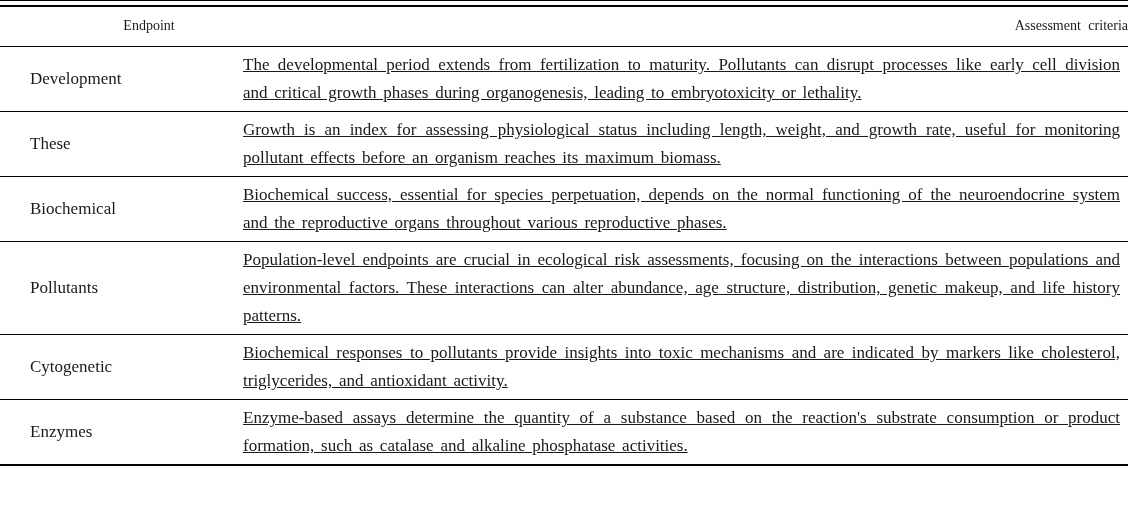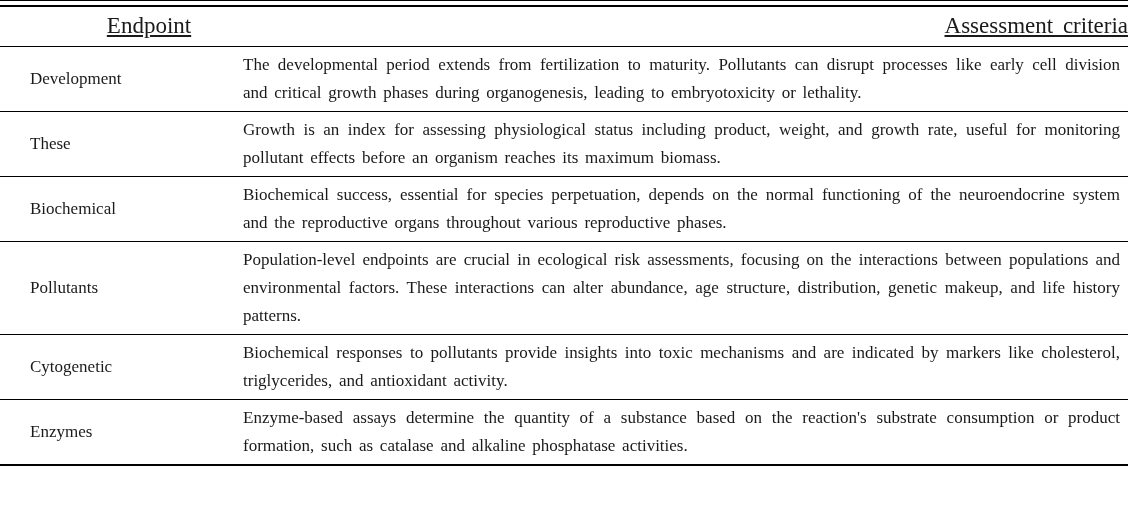--- a/index.html
+++ b/index.html
@@ -24,25 +24,24 @@
   }
   table.paper-table {
     width: 1128px;
     border-collapse: collapse;
     border-top: 2px solid #000;
     font-size: 17px;
     line-height: 28px;
   }
   table.paper-table thead th {
     font-weight: normal;
-    font-size: 23px;
+    font-size: 14px;
     border-bottom: 1.5px solid #000;
     padding: 5px 0 6px 0;
     vertical-align: middle;
-    text-decoration: underline;
   }
   th.col-endpoint-h {
     width: 188px;
     text-align: center;
     padding-left: 55px !important;
   }
   th.col-criteria-h {
     text-align: right;
     word-spacing: 4px;
   }
@@ -57,20 +56,21 @@
     font-weight: normal;
     text-align: left;
     vertical-align: middle;
     padding: 3px 6px 3px 30px;
   }
   tbody td.cr {
     text-align: justify;
     vertical-align: middle;
     padding: 4px 8px 4px 0;
     word-spacing: 2.5px;
+    text-decoration: underline;
   }
 </style>
 </head>
 <body>
 
 <div class="table-wrap">
   <div class="top-rule"></div>
   <table class="paper-table">
     <thead>
       <tr>
@@ -78,21 +78,21 @@
         <th class="col-criteria-h">Assessment criteria</th>
       </tr>
     </thead>
     <tbody>
       <tr>
         <th class="ep">Development</th>
         <td class="cr">The developmental period extends from fertilization to maturity. Pollutants can disrupt processes like early cell division and critical growth phases during organogenesis, leading to embryotoxicity or lethality.</td>
       </tr>
       <tr>
         <th class="ep">These</th>
-        <td class="cr">Growth is an index for assessing physiological status including product, weight, and growth rate, useful for monitoring pollutant effects before an organism reaches its maximum biomass.</td>
+        <td class="cr">Growth is an index for assessing physiological status including length, weight, and growth rate, useful for monitoring pollutant effects before an organism reaches its maximum biomass.</td>
       </tr>
       <tr>
         <th class="ep">Biochemical</th>
         <td class="cr">Biochemical success, essential for species perpetuation, depends on the normal functioning of the neuroendocrine system and the reproductive organs throughout various reproductive phases.</td>
       </tr>
       <tr>
         <th class="ep">Pollutants</th>
         <td class="cr">Population-level endpoints are crucial in ecological risk assessments, focusing on the interactions between populations and environmental factors. These interactions can alter abundance, age structure, distribution, genetic makeup, and life history patterns.</td>
       </tr>
       <tr>

